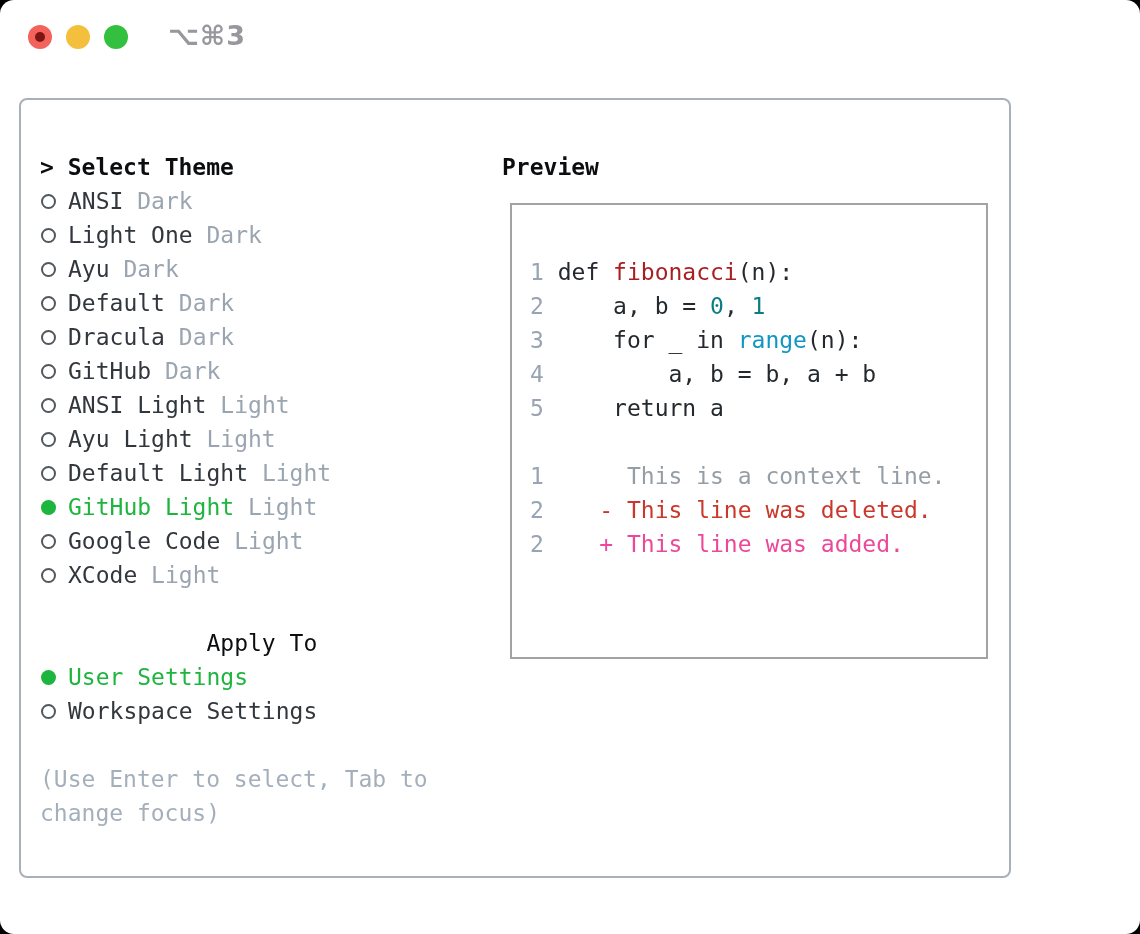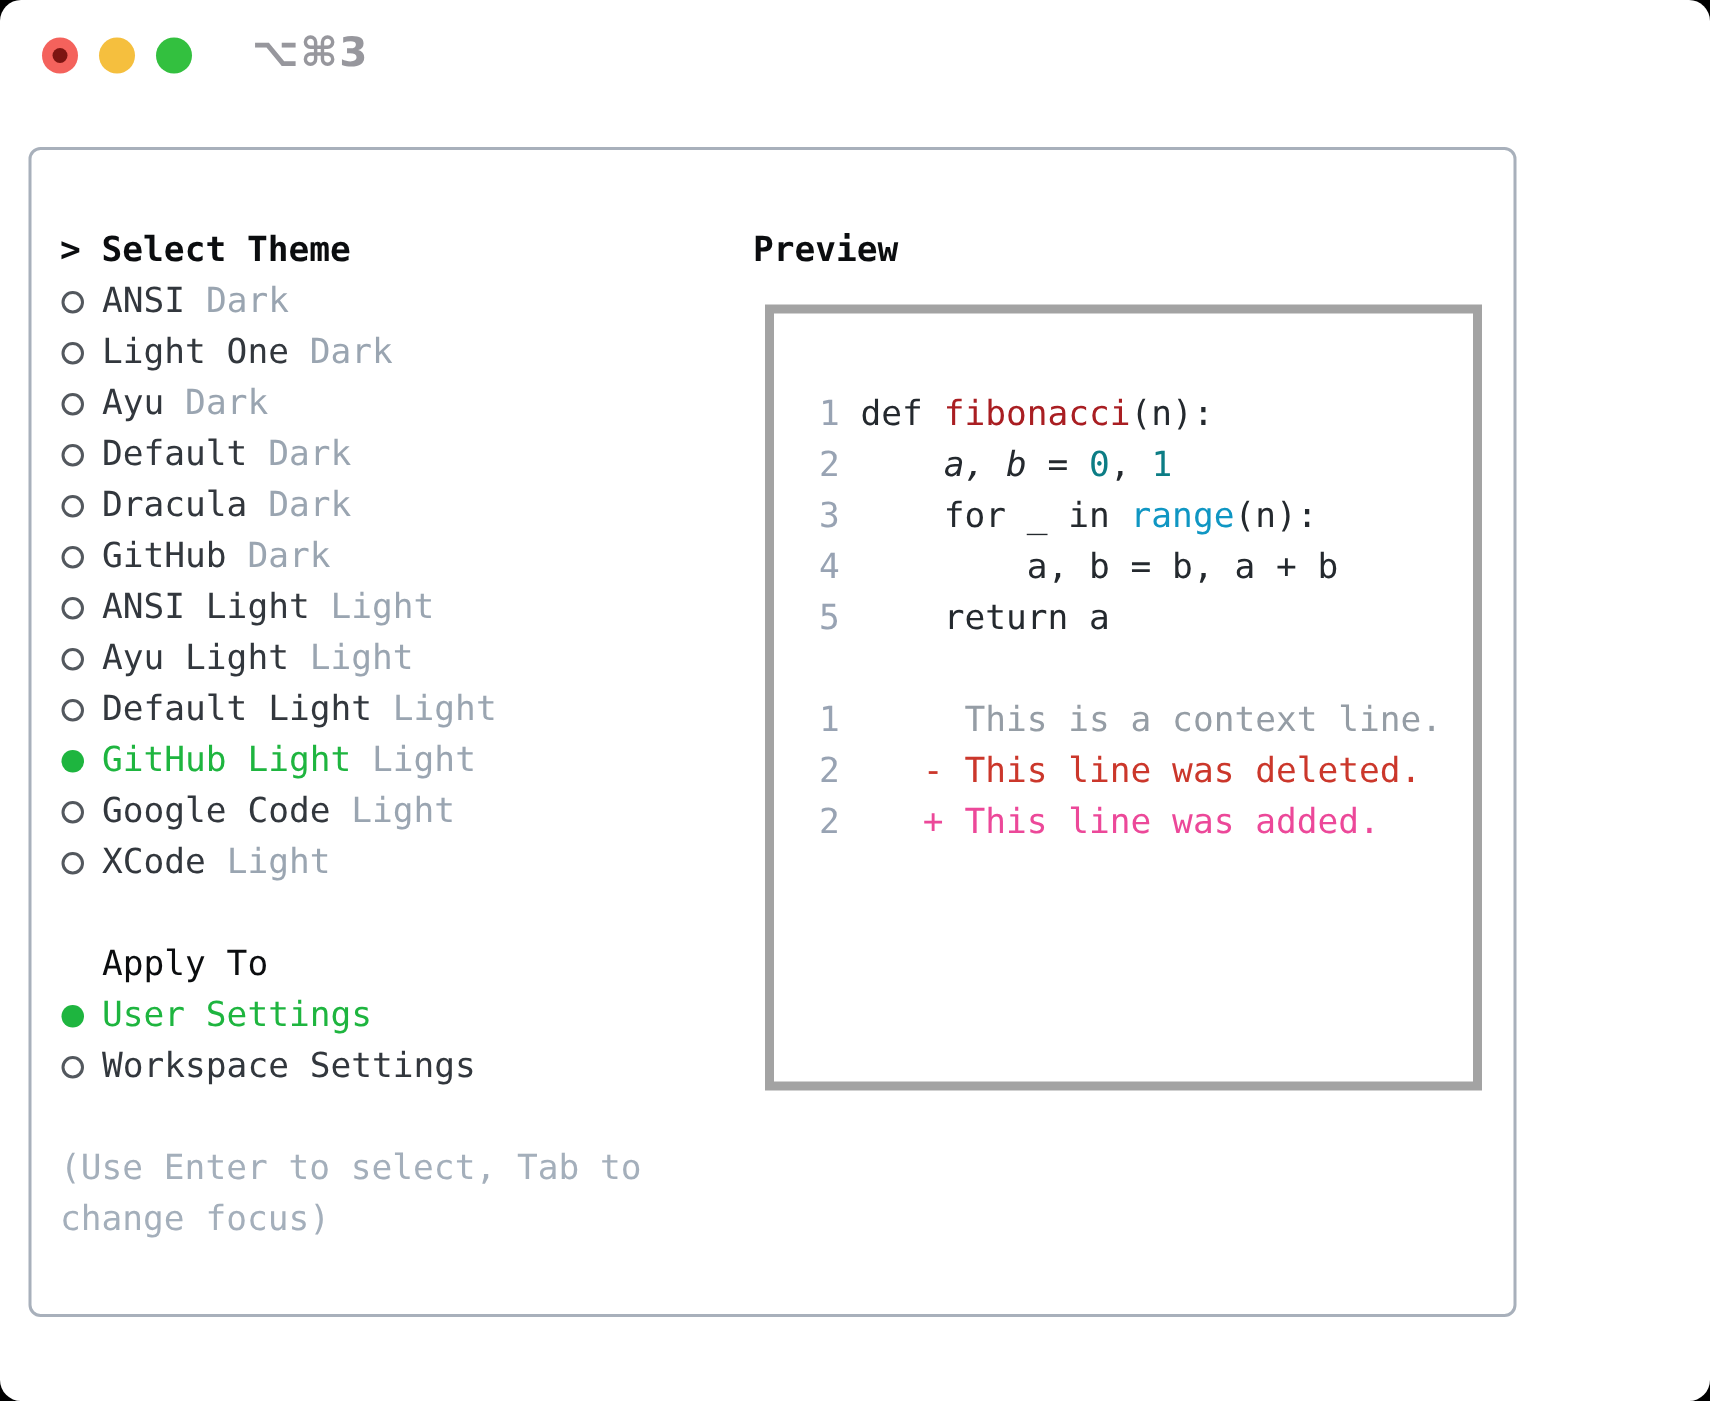--- a/index.html
+++ b/index.html
@@ -26,29 +26,29 @@
   .row{height:34px;line-height:34px;font-size:23px;white-space:pre;display:flex;align-items:center;color:#32373d;}
   .row .txt{white-space:pre;}
   .hdr{font-weight:bold;color:#0b0d0f;}
   .bullet{display:inline-block;width:15px;height:15px;border-radius:50%;
           border:2px solid #53585e;box-sizing:border-box;margin:0 12px 0 1px;flex:0 0 auto;}
   .bullet.sel{border:none;}
   .variant{margin-left:0;}
 
   
   .apply{position:absolute;left:19px;top:526px;}
-  .apply-hdr{padding-left:28px;color:#0b0d0f;}
+  .apply-hdr{padding-left:28px;color:#0b0d0f;justify-content:flex-end;}
 
   .hint{position:absolute;left:19px;top:662px;width:424px;font-size:23px;line-height:34px;color:#a4afbb;}
 
   
   .preview-label{position:absolute;left:481px;top:50px;height:34px;line-height:34px;
                  font-size:23px;font-weight:bold;color:#0b0d0f;white-space:pre;}
-  .preview-box{position:absolute;left:489px;top:103px;width:478px;height:524px;
-               border:6px solid #a3a3a3;box-sizing:border-box;background:#fff;overflow:hidden;padding-left:12px;}
+  .preview-box{position:absolute;left:489px;top:103px;width:478px;height:456px;
+               border:2px solid #a3a3a3;box-sizing:border-box;background:#fff;overflow:hidden;}
   .code{padding:50px 0 0 18px;}
   .code-line{height:34px;line-height:34px;font-size:23px;white-space:pre;}
 </style>
 </head>
 <body>
 
 <div class="window">
 
   <div class="titlebar">
     <button class="tl-dot tl-red">
@@ -90,21 +90,21 @@
       </div>
 
     <div class="hint">(Use Enter to select, Tab to change focus)</div>
 
     <div class="preview-label">Preview</div>
 
     <div class="preview-box">
       <div class="code">
 
       <div class="code-line"><span style="color: rgb(152, 163, 179);">1 </span><span style="color: rgb(36, 41, 46);">def </span><span style="color: rgb(169, 30, 34);">fibonacci</span><span style="color: rgb(36, 41, 46);">(n):</span></div>
-          <div class="code-line"><span style="color: rgb(152, 163, 179);">2 </span><span style="color: rgb(36, 41, 46); font-style: italic;">    a, b = </span><span style="color: rgb(12, 125, 133);">0</span><span style="color: rgb(36, 41, 46);">, </span><span style="color: rgb(12, 125, 133);">1</span></div>
+          <div class="code-line"><span style="color: rgb(152, 163, 179);">2 </span><span style="color: rgb(36, 41, 46);">    a, b = </span><span style="color: rgb(12, 125, 133);">0</span><span style="color: rgb(36, 41, 46);">, </span><span style="color: rgb(12, 125, 133);">1</span></div>
           <div class="code-line"><span style="color: rgb(152, 163, 179);">3 </span><span style="color: rgb(36, 41, 46);">    for _ in </span><span style="color: rgb(15, 150, 195);">range</span><span style="color: rgb(36, 41, 46);">(n):</span></div>
           <div class="code-line"><span style="color: rgb(152, 163, 179);">4 </span><span style="color: rgb(36, 41, 46);">        a, b = b, a + b</span></div>
           <div class="code-line"><span style="color: rgb(152, 163, 179);">5 </span><span style="color: rgb(36, 41, 46);">    return a</span></div>
           <div class="code-line"><span style="color: rgb(152, 163, 179);"></span></div>
           <div class="code-line"><span style="color: rgb(152, 163, 179);">1 </span><span style="color: rgb(149, 157, 165);">     This is a context line.</span></div>
           <div class="code-line"><span style="color: rgb(152, 163, 179);">2 </span><span style="color: rgb(203, 55, 43); text-align: right;">   - This line was deleted.</span></div>
           <div class="code-line"><span style="color: rgb(152, 163, 179);">2 </span><span style="color: #ec4899;">   + This line was added.</span></div>
         </div>
     </div>
 

